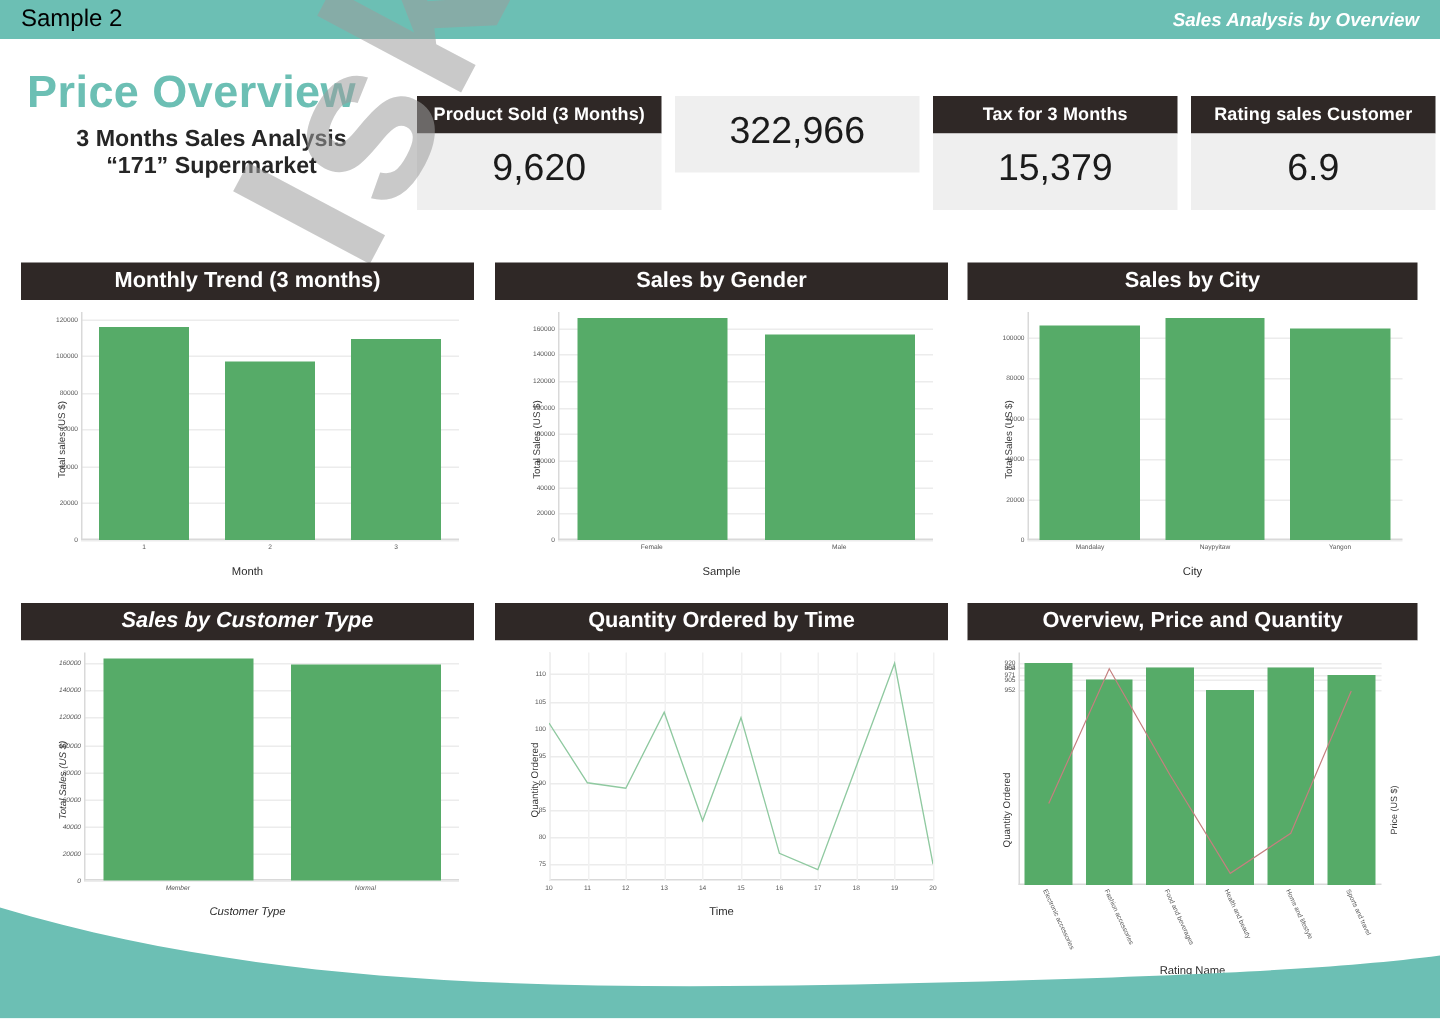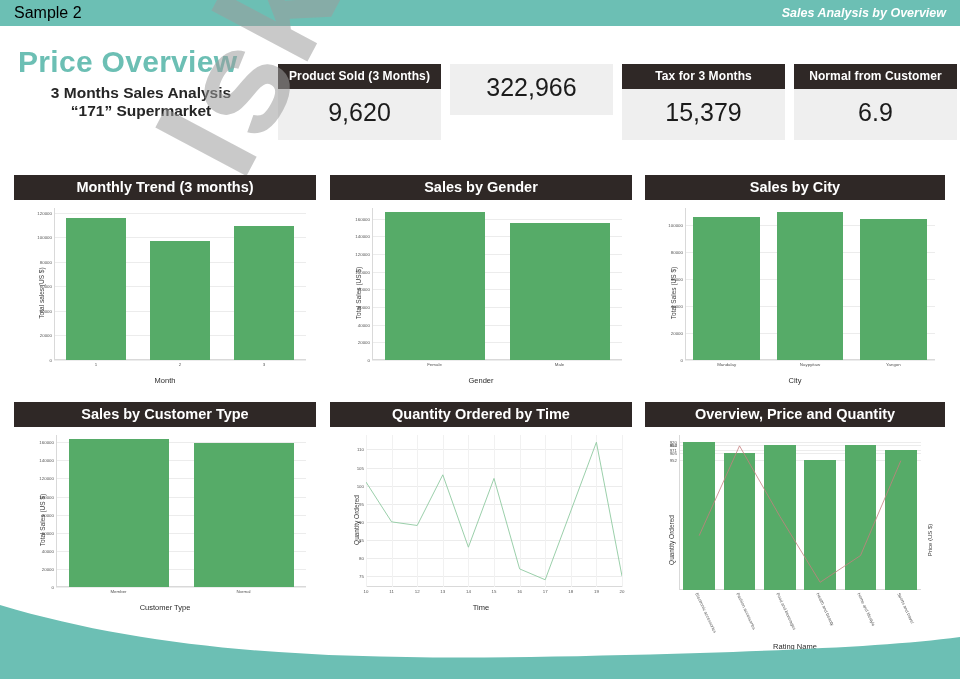--- a/index.html
+++ b/index.html
@@ -139,21 +139,21 @@
       <div class="kpi-val">9,620</div>
     </div>
     <div class="kpi">
       <div class="kpi-val">322,966</div>
     </div>
     <div class="kpi">
       <div class="kpi-head">Tax for 3 Months</div>
       <div class="kpi-val">15,379</div>
     </div>
     <div class="kpi">
-      <div class="kpi-head">Normal from Customer</div>
+      <div class="kpi-head">Rating sales Customer</div>
       <div class="kpi-val">6.9</div>
     </div>
   </div>
 </div>
 
 <div class="watermark">Iskandar</div>
 
 <div class="grid">
 
   <div class="panel" id="p0" style="left:14px; top:15px; width:302px;">
@@ -211,21 +211,21 @@
           <div class="ytick" style="top:28.279069767441854px;">140000</div>
           <div class="ytick" style="top:10.604651162790702px;">160000</div>
           <div class="axisline" style="left:0;top:0;bottom:0;width:1px;"></div>
           <div class="axisline" style="left:0;right:0;bottom:0;height:1px;"></div>
           <div class="bar" style="left:12.5px;width:100px;height:148.46511627906978px;background:#56ab68;"></div>
           <div class="xtick" style="left:62.5px;">Female</div>
           <div class="bar" style="left:137.5px;width:100px;height:136.97674418604652px;background:#56ab68;"></div>
           <div class="xtick" style="left:187.5px;">Male</div>
         </div>
         <div class="axis-title-y" style="">Total Sales (US $)</div>
-        <div class="axis-title-x" style="">Gender</div>
+        <div class="axis-title-x" style="">Sample</div>
       </div>
   </div>
 
   <div class="panel" id="p2" style="left:645px; top:15px; width:300px;">
     <div class="panel-title">Sales by City</div>
     <div class="plot" id="plot2" style="height:186px;">
         <div class="" style="position:absolute;left:40px;top:8px;width:250px;height:152px;">
           <div class="gridline" style="top:152px;"></div>
           <div class="gridline" style="top:125.09734513274336px;"></div>
           <div class="gridline" style="top:98.19469026548673px;"></div>
@@ -245,21 +245,21 @@
           <div class="bar" style="left:91.66666666666666px;width:66.66666666666667px;height:148.23362831858407px;background:#56ab68;"></div>
           <div class="xtick" style="left:125px;">Naypyitaw</div>
           <div class="bar" style="left:174.99999999999997px;width:66.66666666666667px;height:141.5079646017699px;background:#56ab68;"></div>
           <div class="xtick" style="left:208.33333333333331px;">Yangon</div>
         </div>
         <div class="axis-title-y" style="">Total Sales (US $)</div>
         <div class="axis-title-x" style="">City</div>
       </div>
   </div>
 
-  <div class="panel" id="p3" style="left:14px; top:242px; width:302px;">
+  <div class="panel" id="p3" style="left:14px; top:242px; width:302px;font-style:italic;">
     <div class="panel-title">Sales by Customer Type</div>
     <div class="plot" id="plot3" style="height:186px;">
         <div class="" style="position:absolute;left:42px;top:8px;width:250px;height:152px;">
           <div class="gridline" style="top:152px;"></div>
           <div class="gridline" style="top:133.9047619047619px;"></div>
           <div class="gridline" style="top:115.80952380952381px;"></div>
           <div class="gridline" style="top:97.71428571428572px;"></div>
           <div class="gridline" style="top:79.61904761904762px;"></div>
           <div class="gridline" style="top:61.52380952380952px;"></div>
           <div class="gridline" style="top:43.42857142857143px;"></div>

